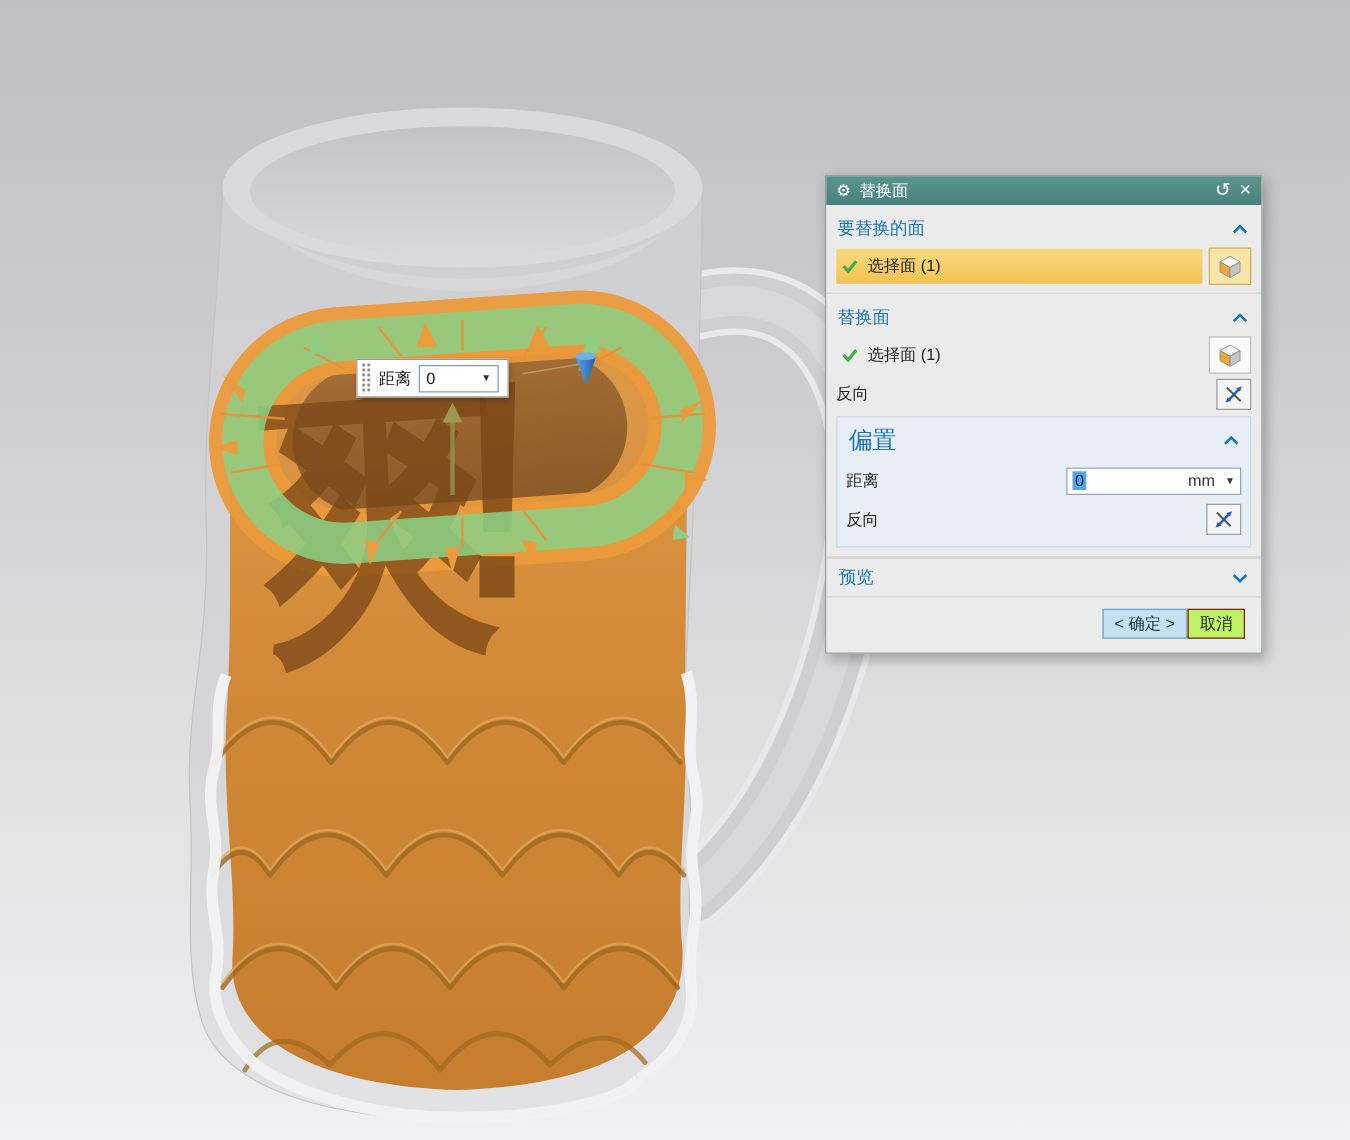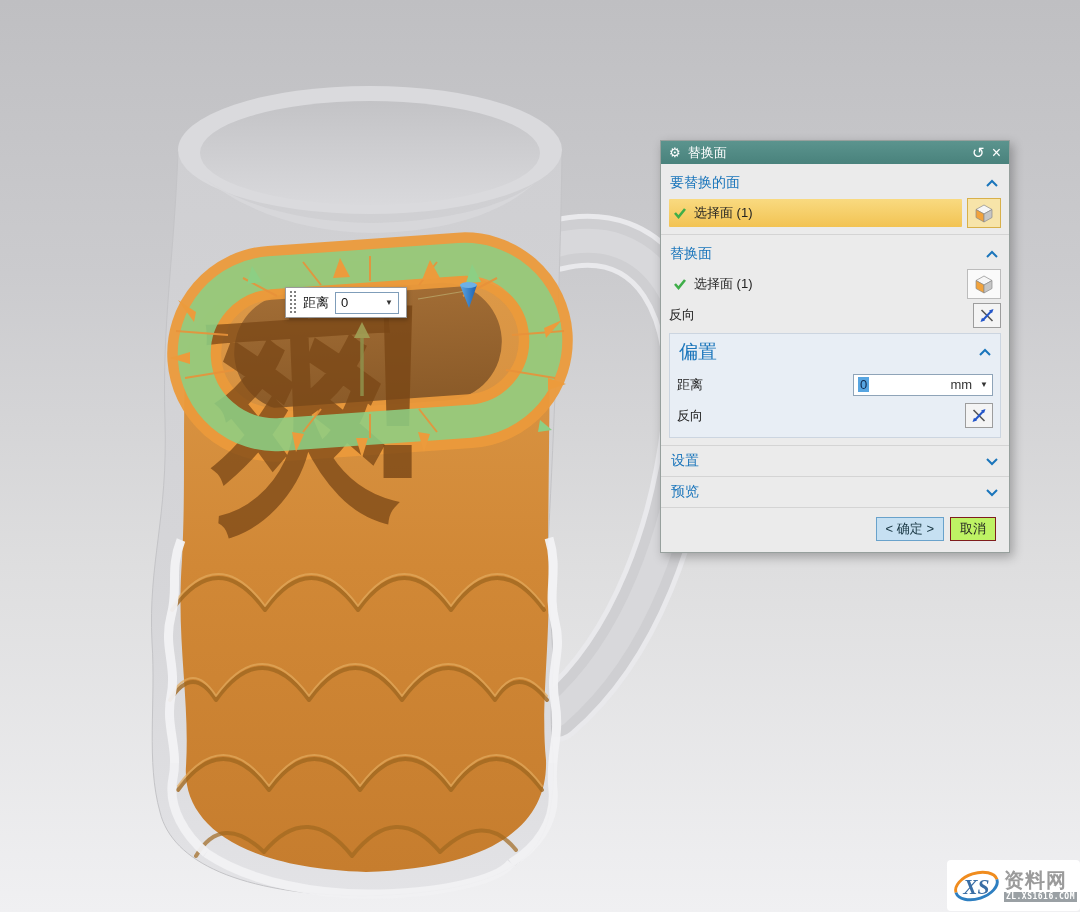--- a/index.html
+++ b/index.html
@@ -39,21 +39,21 @@
     display:flex;align-items:center;justify-content:center;cursor:pointer;}
   .offset-panel{margin:3px 8px 7px 8px;background:#e8eef5;border:1px solid #ccd5e0;padding:1px 5px 6px 5px;}
   .offset-head{display:flex;align-items:center;justify-content:space-between;padding:4px 3px 4px 4px;color:#1a75bb;font-size:19px;}
   .off-row{display:flex;align-items:center;justify-content:space-between;padding:2px 2px;height:27px;}
   .num-field{display:flex;align-items:center;width:140px;height:22px;background:#fff;
     border:1px solid #8fa4b8;box-sizing:border-box;padding:0 4px;cursor:text;}
   .num-field .v-sel{background:#57a5e1;color:#10294d;padding:0 2px;font-size:13px;}
   .num-field .unit{margin-left:auto;color:#333;padding-right:8px;}
   .num-field .caret{font-size:8px;color:#333;}
   .bar{display:flex;align-items:center;justify-content:space-between;padding:6px 10px;color:#1a75bb;font-size:14px;}
-  .footer{display:flex;justify-content:flex-end;gap:6px;padding:9px 13px 11px;}
+  .footer{display:flex;justify-content:flex-end;gap:0;padding:9px 13px 11px;}
   .btn{height:24px;display:flex;align-items:center;justify-content:center;
     padding:0 9px;font-size:13px;cursor:pointer;box-sizing:border-box;}
   .btn-ok{background:#c6e0f2;border:1px solid #69a2cb;color:#15333f;}
   .btn-cancel{background:#bef264;border:1px solid #7f1d1d;color:#222;}
   
   .mini{
     position:absolute;left:285px;top:287px;height:31px;display:flex;align-items:center;gap:6px;
     background:#fff;border:1px solid #9a9a9a;box-shadow:1px 2px 4px rgba(0,0,0,.25);
     padding:0 7px 0 3px;box-sizing:border-box;
   }
@@ -298,47 +298,28 @@
             <line x1="2.5" y1="2" x2="13.5" y2="13" stroke="#555" stroke-width="1.6"></line>
             <line x1="4" y1="12" x2="12" y2="3.5" stroke="#2456c9" stroke-width="2"></line>
             <polygon points="1.5,14 6,12.5 3,9.8" fill="#2456c9"></polygon>
             <polygon points="14.5,1 10,2.5 13,5.2" fill="#2456c9"></polygon>
           </svg>
         </div>
       </div>
     </div>
 
     <div class="sep"></div>
-    <div class="bar">
-      <span>设置</span>
-      <svg width="14" height="9">
-          <polyline points="2,2 7,7 12,2" fill="none" stroke="#1a75bb" stroke-width="2"></polyline>
-        </svg>
-    </div>
     <div class="sep"></div>
     <div class="bar">
       <span>预览</span>
       <svg width="14" height="9">
           <polyline points="2,2 7,7 12,2" fill="none" stroke="#1a75bb" stroke-width="2"></polyline>
         </svg>
     </div>
     <div class="sep"></div>
     <div class="footer">
       <div class="btn btn-ok">&lt; 确定 &gt;</div>
       <div class="btn btn-cancel">取消</div>
     </div>
   </div>
 
-  <div class="wm">
-    <svg width="52" height="44" viewBox="0 0 52 44">
-      <g transform="rotate(-18 26 22)">
-        <path d="M 4 22 A 22 13 0 0 1 48 22" fill="none" stroke="#f08c1e" stroke-width="3"></path>
-        <path d="M 48 22 A 22 13 0 0 1 4 22" fill="none" stroke="#2e7fc1" stroke-width="3"></path>
-      </g>
-      <text x="26" y="30" text-anchor="middle" font-size="22" font-style="italic" font-weight="bold" fill="#3a6ea5" font-family="Liberation Serif, serif">XS</text>
-    </svg>
-    <div class="wm-txt">
-      <span class="wm-name">资料网</span>
-      <span class="wm-url">ZL.XS1616.COM</span>
-    </div>
-  </div>
 
 </div>
 
 </body></html>

